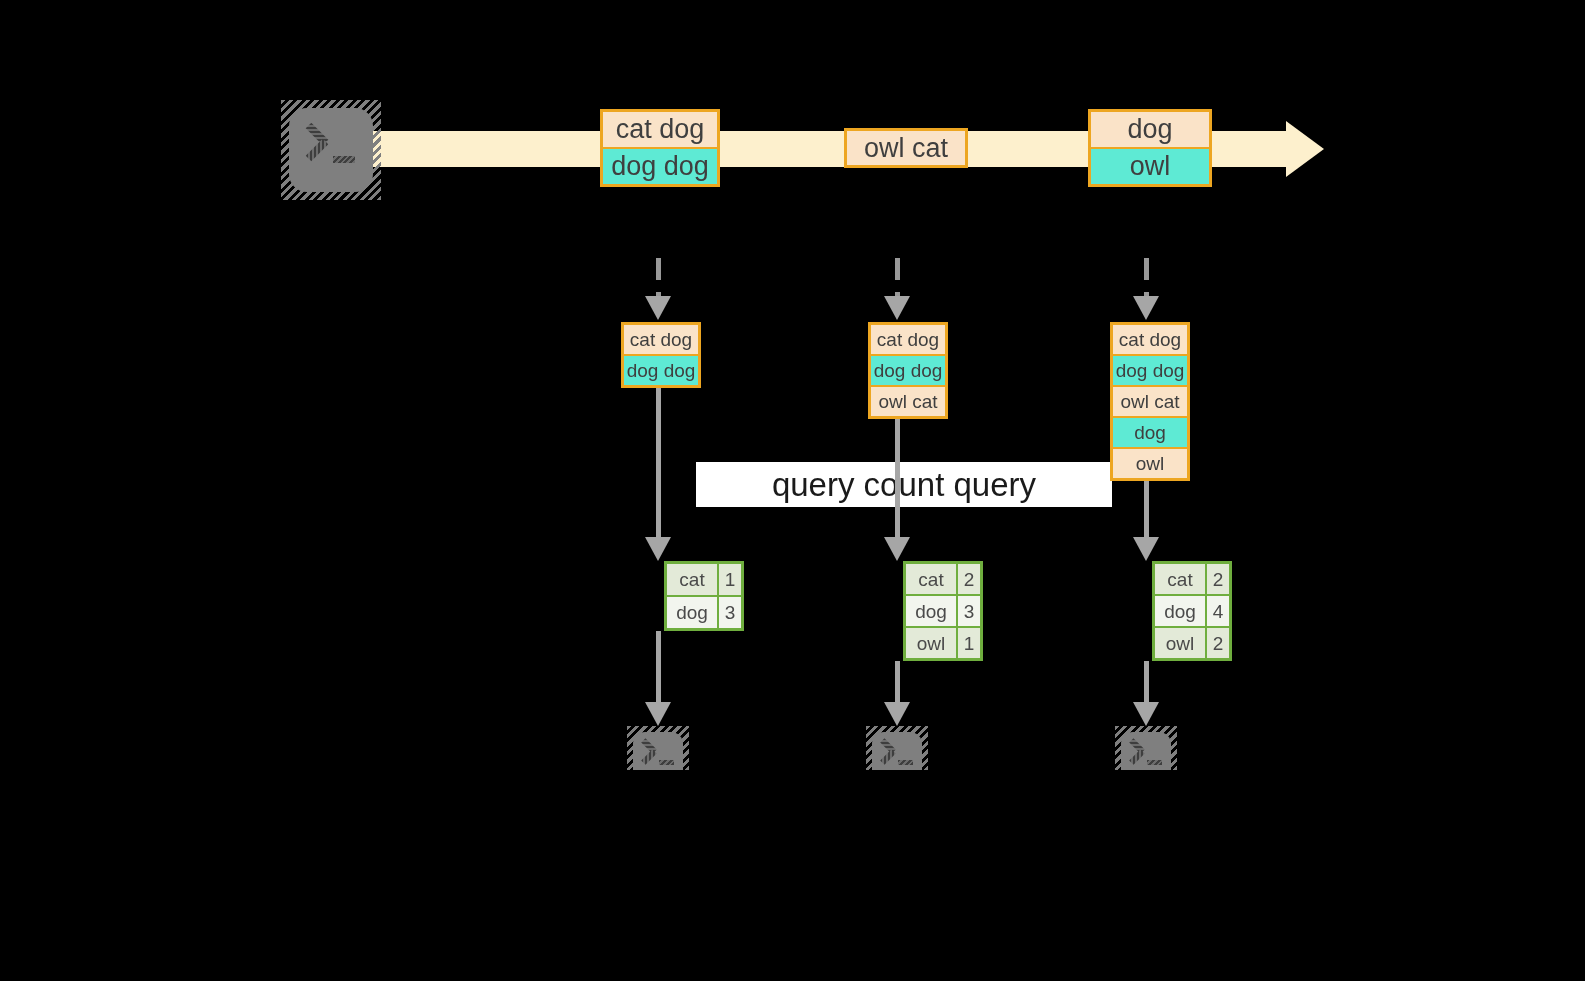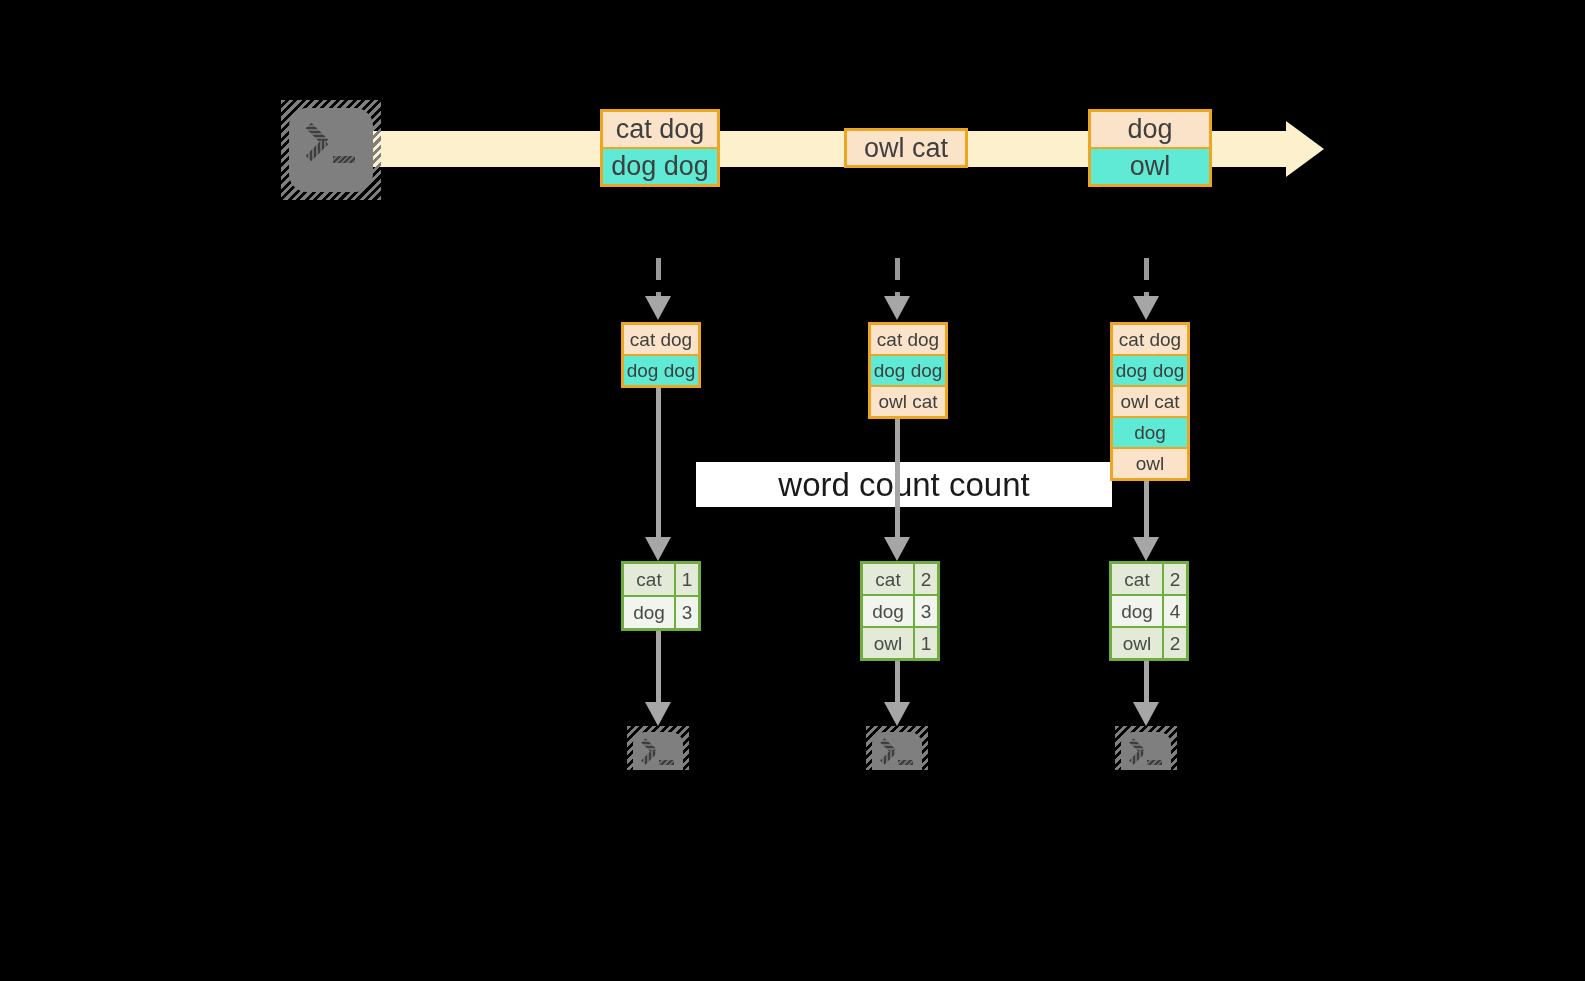--- a/index.html
+++ b/index.html
@@ -28,21 +28,21 @@
   .ebox2{left:844px;top:128px;width:118px;grid-template-rows:34px;}
   .ebox3{left:1088px;top:109px;width:118px;grid-template-rows:35px 35px;}
   
   .sbox{width:74px;top:322px;}
   .sbox1{left:621px;grid-template-rows:repeat(2,29px);}
   .sbox2{left:868px;grid-template-rows:repeat(3,29px);}
   .sbox3{left:1110px;grid-template-rows:repeat(5,29px);}
   
   .gtable{
     position:absolute;top:561px;width:74px;display:grid;gap:2px;padding:3px;
-    background:#6fae3e;grid-template-columns:1fr 22px;z-index:3;
+    background:#6fae3e;grid-template-columns:1fr 22px;z-index:3;margin-left:43px;
   }
   .gtable .cell{display:flex;align-items:center;justify-content:center;font-size:19px;color:#4a4a4a;line-height:1;}
   .gcell.dark{background:#e3ead8;}
   .gcell.light{background:#f2f5ee;}
   .gtable1{left:621px;grid-auto-rows:31px;}
   .gtable2{left:860px;grid-auto-rows:30px;}
   .gtable3{left:1109px;grid-auto-rows:30px;}
   
   .varrow{position:absolute;width:26px;display:flex;flex-direction:column;align-items:center;z-index:4;}
   .varrow .line{width:5px;flex:1;background:#a6a6a6;}
@@ -134,21 +134,21 @@
     <div class="cell dark">owl cat</div>
   </div>
   <div class="obox sbox sbox3">
     <div class="cell dark">cat dog</div>
     <div class="cell light">dog dog</div>
     <div class="cell dark">owl cat</div>
     <div class="cell light">dog</div>
     <div class="cell dark">owl</div>
   </div>
 
-  <div class="query">word count count</div>
+  <div class="query">query count query</div>
 
   <div class="varrow ma1">
       <div class="line"></div>
       <div class="head"></div>
     </div>
   <div class="varrow ma2">
       <div class="line"></div>
       <div class="head"></div>
     </div>
   <div class="varrow ma3">

